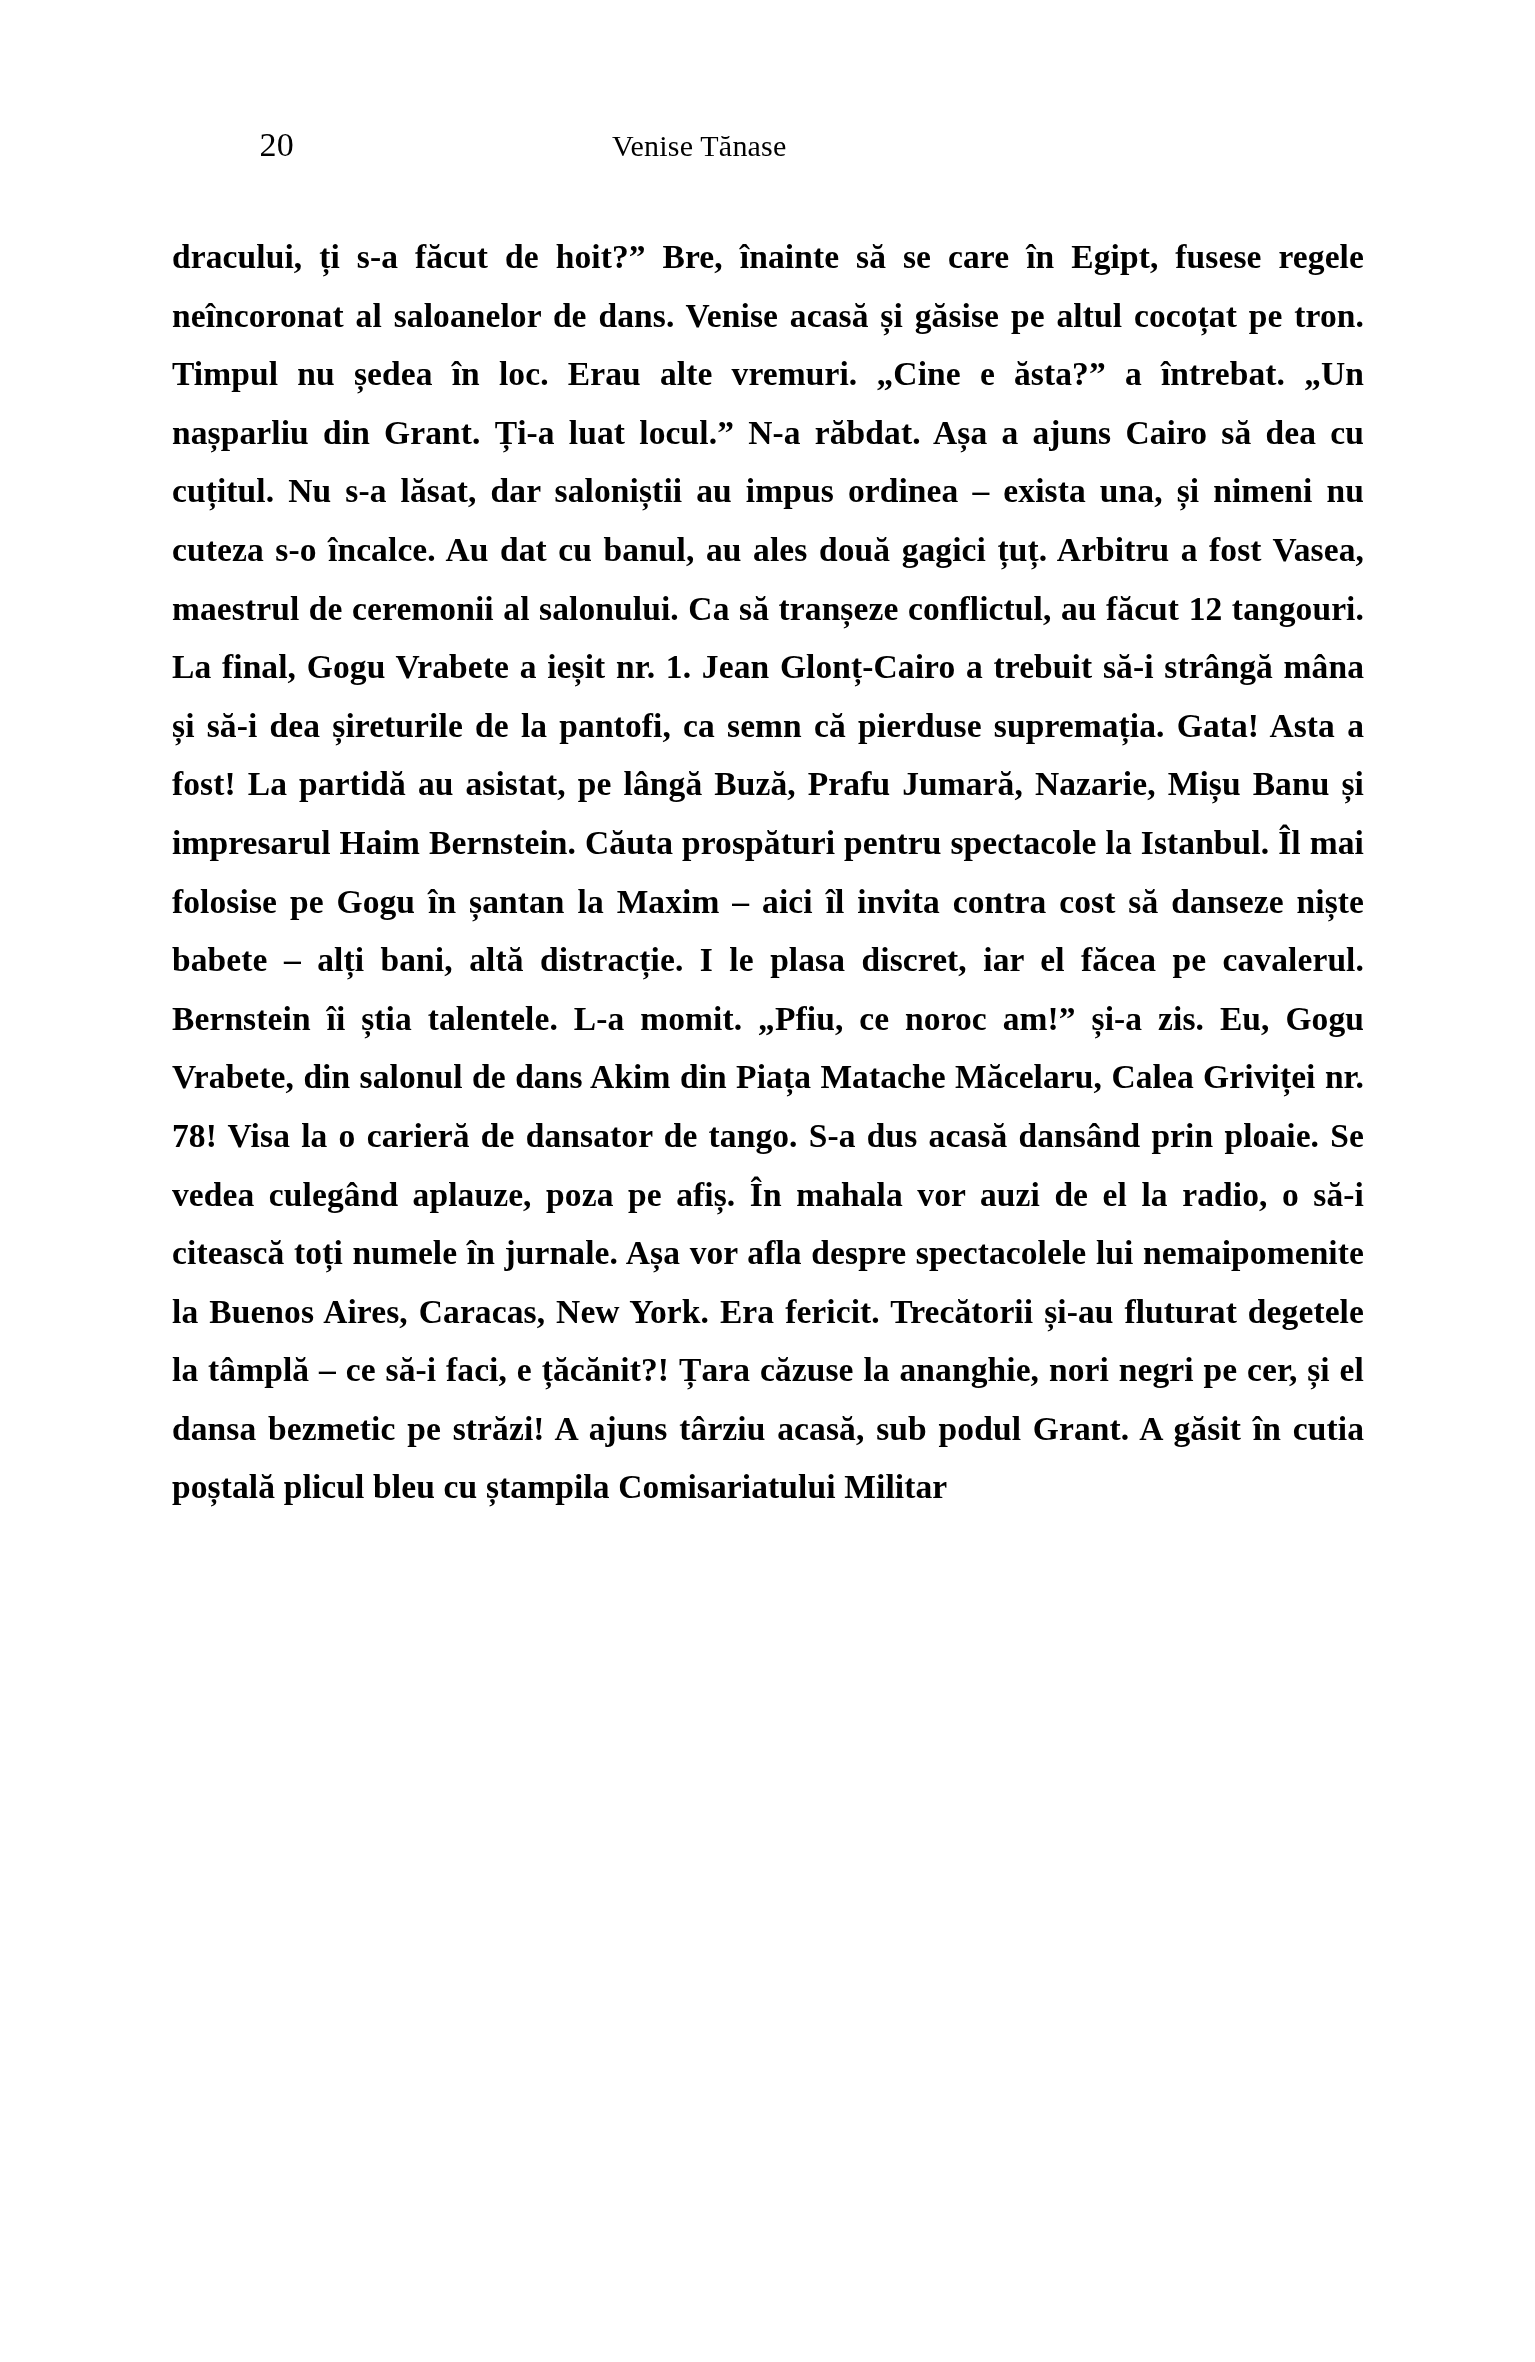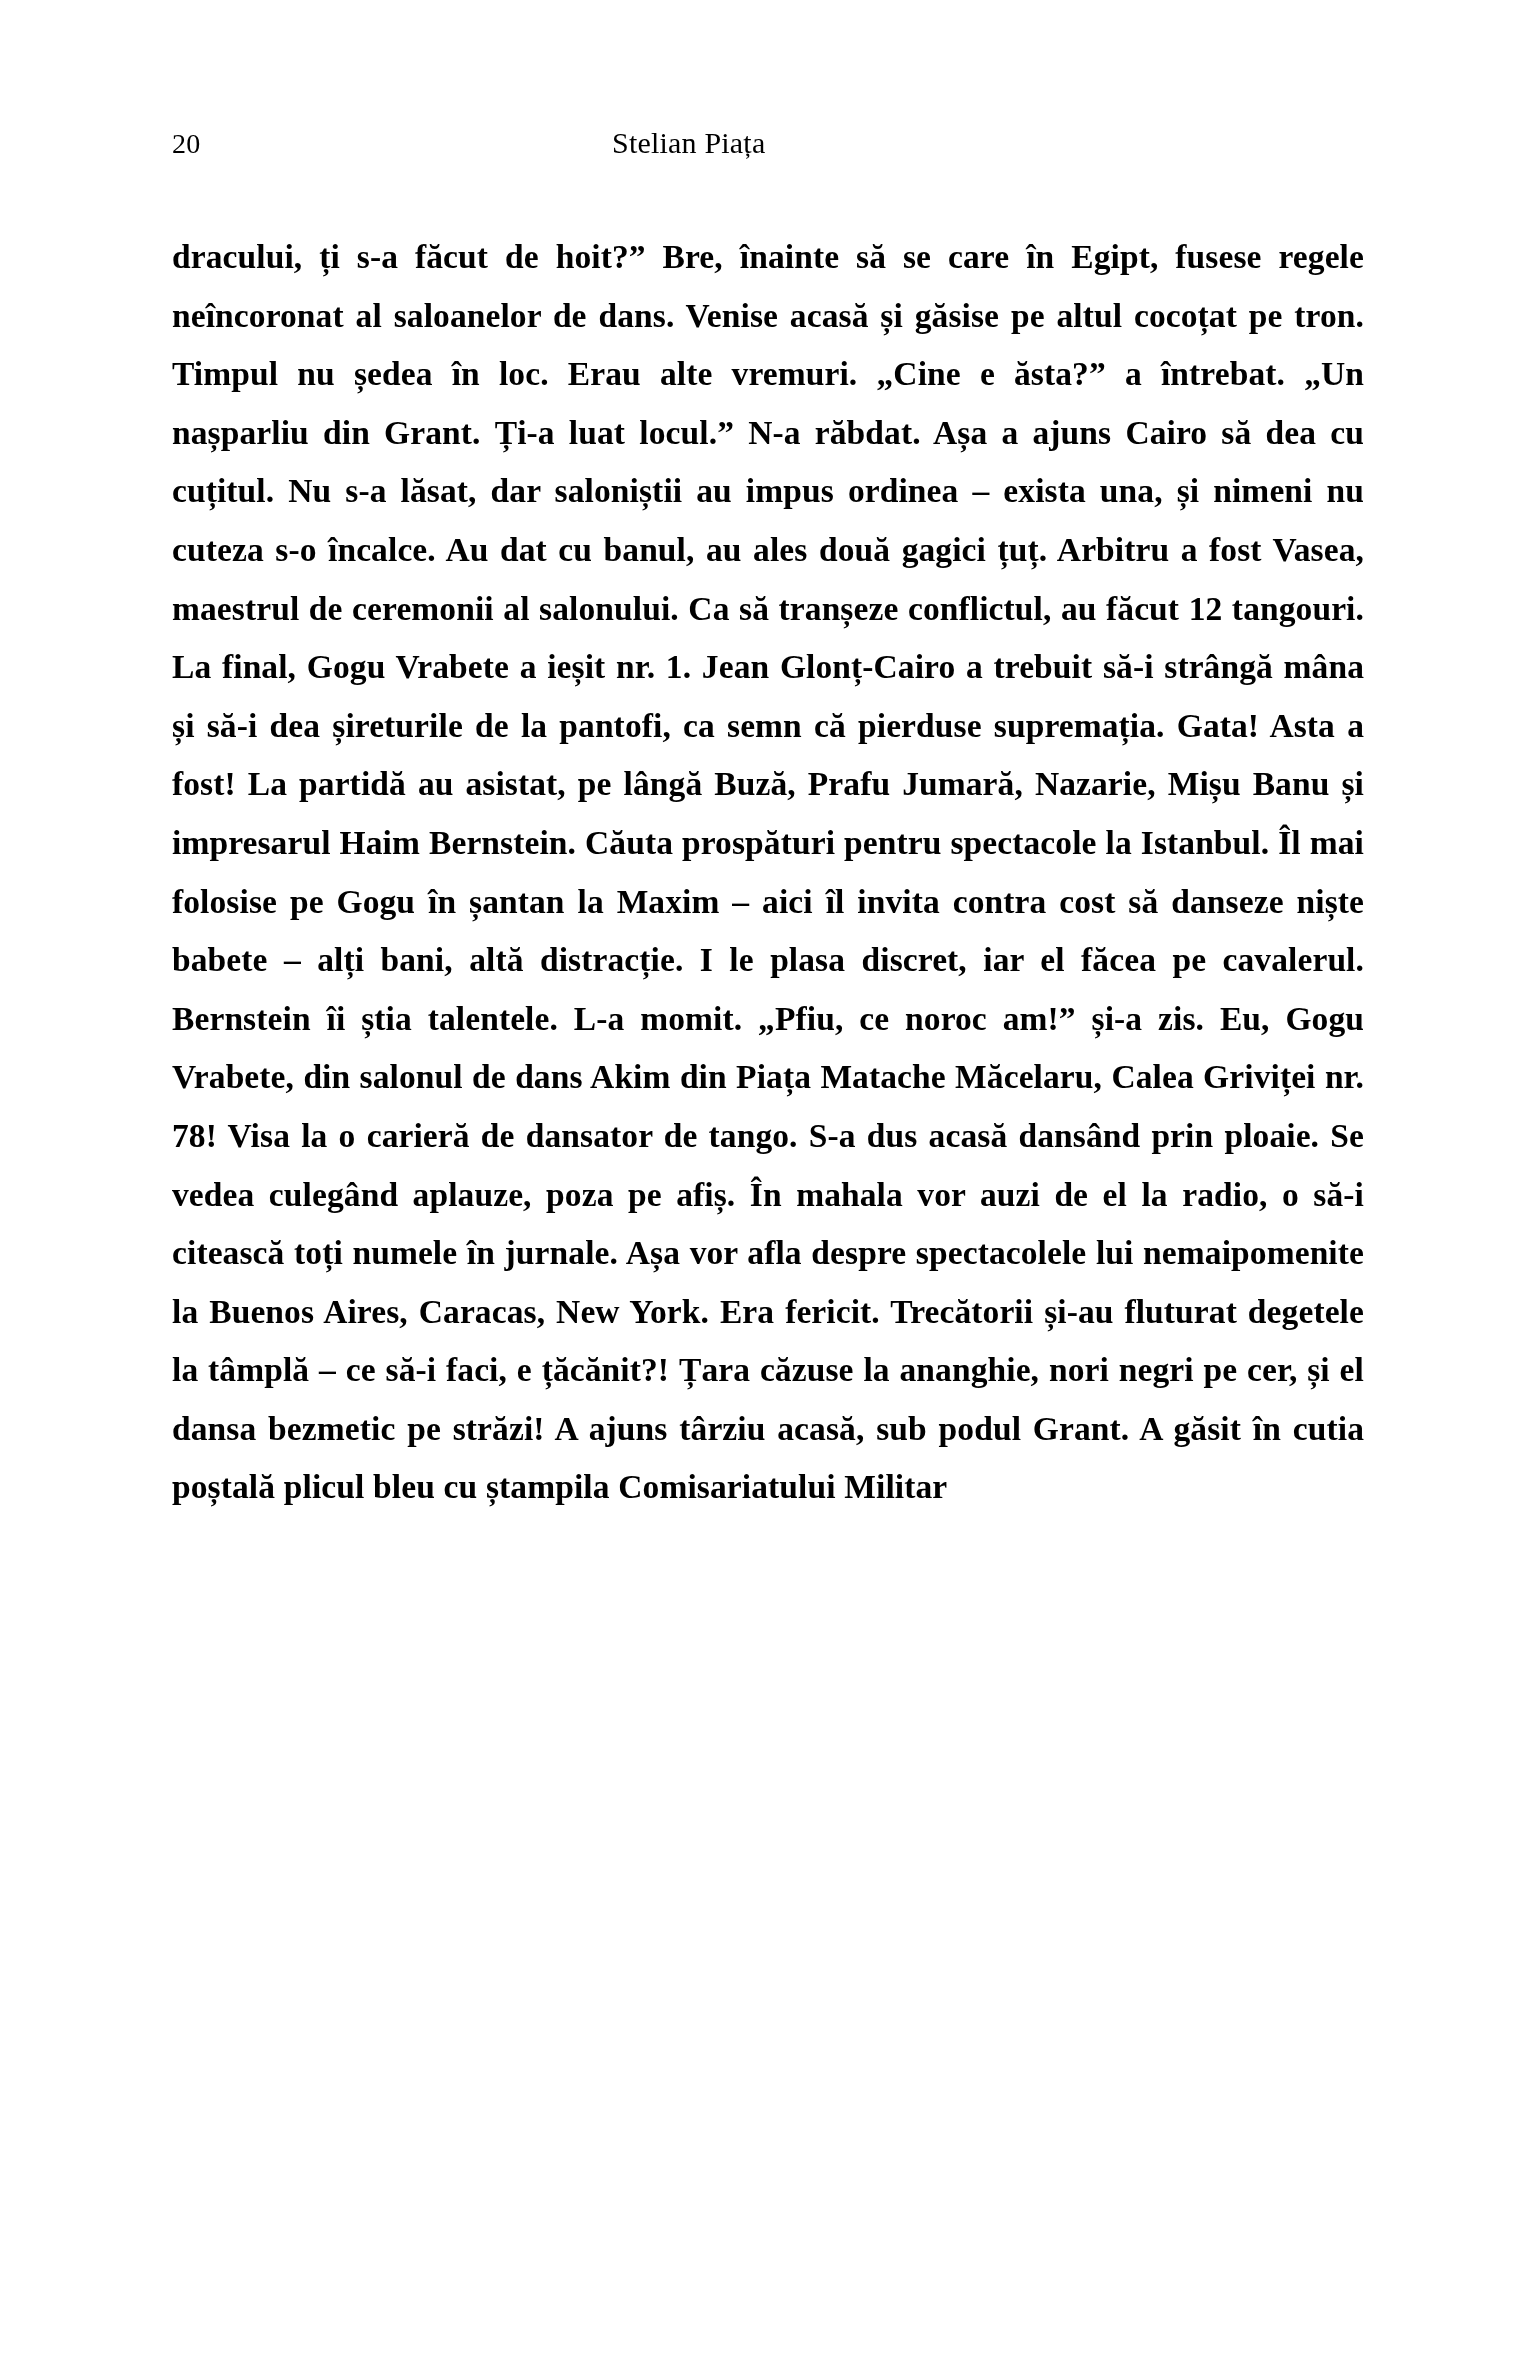--- a/index.html
+++ b/index.html
@@ -20,25 +20,26 @@
   .header {
     position: absolute;
     top: 128px;
     left: 172px;
     width: 1195px;
     height: 40px;
     display: flex;
     align-items: baseline;
   }
   .folio {
-    font-size: 28px;
+    font-size: 34px;
     line-height: 1;
     letter-spacing: 0.2px;
     width: 122px;
     flex: 0 0 auto;
+    text-align: right;
   }
   .running-title {
     font-size: 30px;
     line-height: 1;
     letter-spacing: 0.2px;
     flex: 1 1 auto;
     text-align: left;
     padding-left: 318px;
     box-sizing: border-box;
   }
@@ -64,20 +65,20 @@
     font-weight: bold;
   }
 </style>
 </head>
 <body>
 
 <div class="page">
 
   <div class="header">
     <div class="folio">20</div>
-    <div class="running-title">Stelian Piața</div>
+    <div class="running-title">Venise Tănase</div>
   </div>
 
   <div class="body-text">
     <p>dracului, ți s-a făcut de hoit?” Bre, înainte să se care în Egipt, fusese regele neîncoronat al saloanelor de dans. Venise acasă și găsise pe altul cocoțat pe tron. Timpul nu ședea în loc. Erau alte vremuri. „Cine e ăsta?” a întrebat. „Un nașparliu din Grant. Ți-a luat locul.” N-a răbdat. Așa a ajuns Cairo să dea cu cuțitul. Nu s-a lăsat, dar saloniștii au impus ordinea – exista una, și nimeni nu cuteza s-o încalce. Au dat cu banul, au ales două gagici țuț. Arbitru a fost Vasea, maestrul de ceremonii al salonului. Ca să tranșeze conflictul, au făcut 12 tangouri. La final, Gogu Vrabete a ieșit nr. 1. Jean Glonț-Cairo a trebuit să-i strângă mâna și să-i dea șireturile de la pantofi, ca semn că pierduse supremația. Gata! Asta a fost! La partidă au asistat, pe lângă Buză, Prafu Jumară, Nazarie, Mișu Banu și impresarul Haim Bernstein. Căuta prospături pentru spectacole la Istanbul. Îl mai folosise pe Gogu în șantan la Maxim – aici îl invita contra cost să danseze niște babete – alți bani, altă distracție. I le plasa discret, iar el făcea pe cavalerul. Bernstein îi știa talentele. L-a momit. „Pfiu, ce noroc am!” și-a zis. Eu, Gogu Vrabete, din salonul de dans Akim din Piața Matache Măcelaru, Calea Griviței nr. 78! Visa la o carieră de dansator de tango. S-a dus acasă dansând prin ploaie. Se vedea culegând aplauze, poza pe afiș. În mahala vor auzi de el la radio, o să-i citească toți numele în jurnale. Așa vor afla despre spectacolele lui nemaipomenite la Buenos Aires, Caracas, New York. Era fericit. Trecătorii și-au fluturat degetele la tâmplă – ce să-i faci, e țăcănit?! Țara căzuse la ananghie, nori negri pe cer, și el dansa bezmetic pe străzi! A ajuns târziu acasă, sub podul Grant. A găsit în cutia poștală plicul bleu cu ștampila Comisariatului Militar</p>
   </div>
 
 </div>
 
 </body></html>

